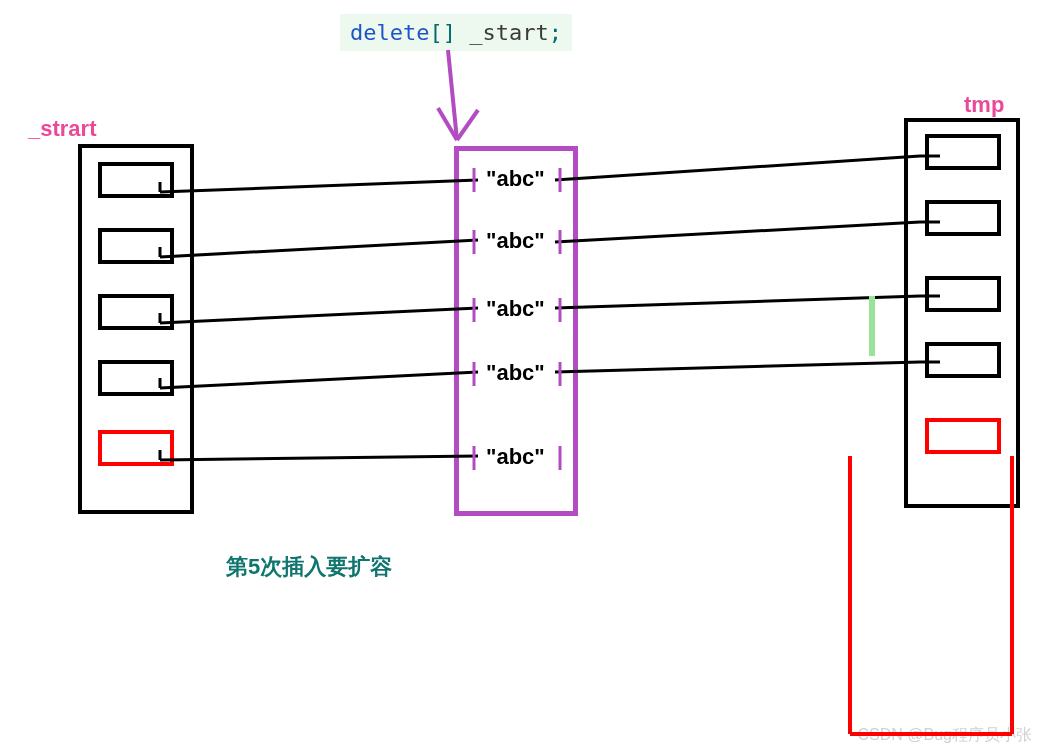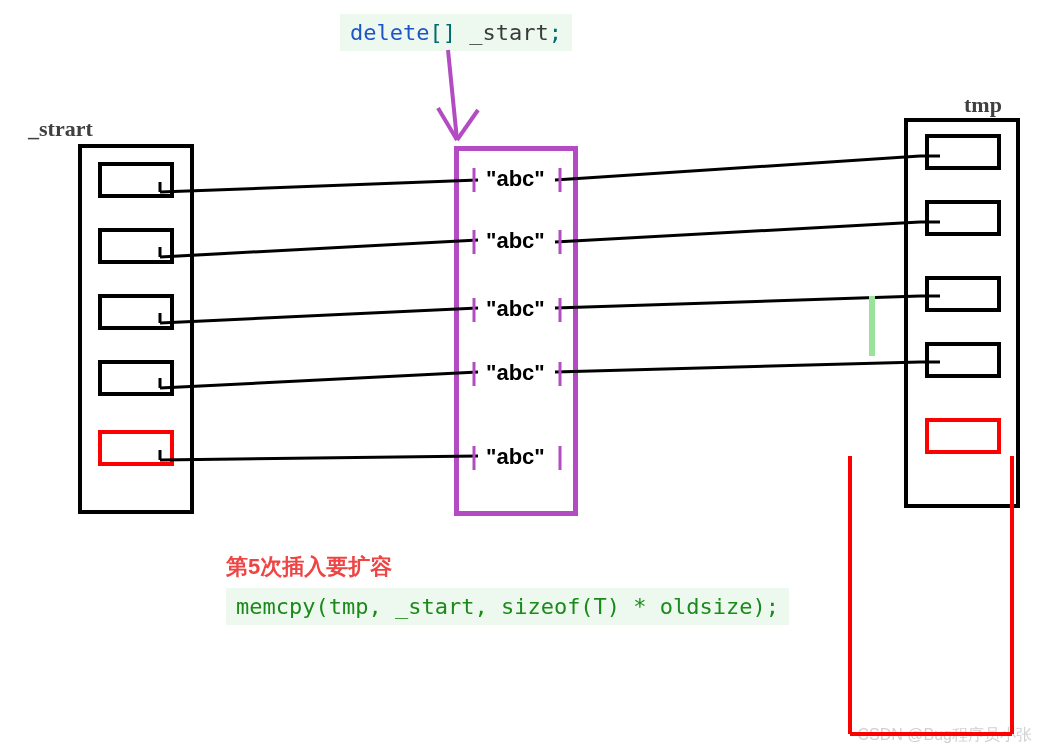--- a/index.html
+++ b/index.html
@@ -35,22 +35,21 @@
     color: #c2185b;
     font-weight: bold;
     font-size: 20px;
     line-height: 1.9;
   }
   
   .label {
     position: absolute;
     font-weight: bold;
     font-size: 22px;
-    color: #404040;
-    font-family: Liberation Serif, serif;
+    color: #ec4899;
   }
   
   .container {
     position: absolute;
     border: 4px solid #000;
     background: transparent;
   }
   
   .slot {
     position: absolute;
@@ -71,21 +70,21 @@
     position: absolute;
     font-family: Arial, sans-serif;
     font-weight: bold;
     font-size: 22px;
     color: #000;
     white-space: nowrap;
   }
   
   .red-caption {
     position: absolute;
-    color: #ef4444;
+    color: #0f766e;
     font-weight: bold;
     font-size: 22px;
   }
   .black-caption {
     position: absolute;
     color: #000;
     font-weight: bold;
     font-size: 22px;
   }
   
@@ -136,21 +135,20 @@
   <div class="mid-box" style="left:454px; top:146px; width:124px; height:370px;"></div>
 
   <div class="abc" style="left:486px; top:166px;">"abc"</div>
   <div class="abc" style="left:486px; top:228px;">"abc"</div>
   <div class="abc" style="left:486px; top:296px;">"abc"</div>
   <div class="abc" style="left:486px; top:360px;">"abc"</div>
   <div class="abc" style="left:486px; top:444px;">"abc"</div>
 
   <div class="red-caption" style="left:226px; top:552px;">第5次插入要扩容</div>
 
-  <div class="code-box" style="left:226px; top:588px; color:#1b8a1b;">memcpy(tmp, _start, sizeof(T) * oldsize);</div>
 
 
   <div class="watermark">CSDN @Bug程序员小张</div>
 
   <svg class="lines">
 
     <g stroke="#b34cc3" stroke-width="4" fill="none">
       <line x1="448" y1="50" x2="457" y2="140"></line>
       <line x1="457" y1="140" x2="438" y2="108"></line>
       <line x1="457" y1="140" x2="478" y2="110"></line>

